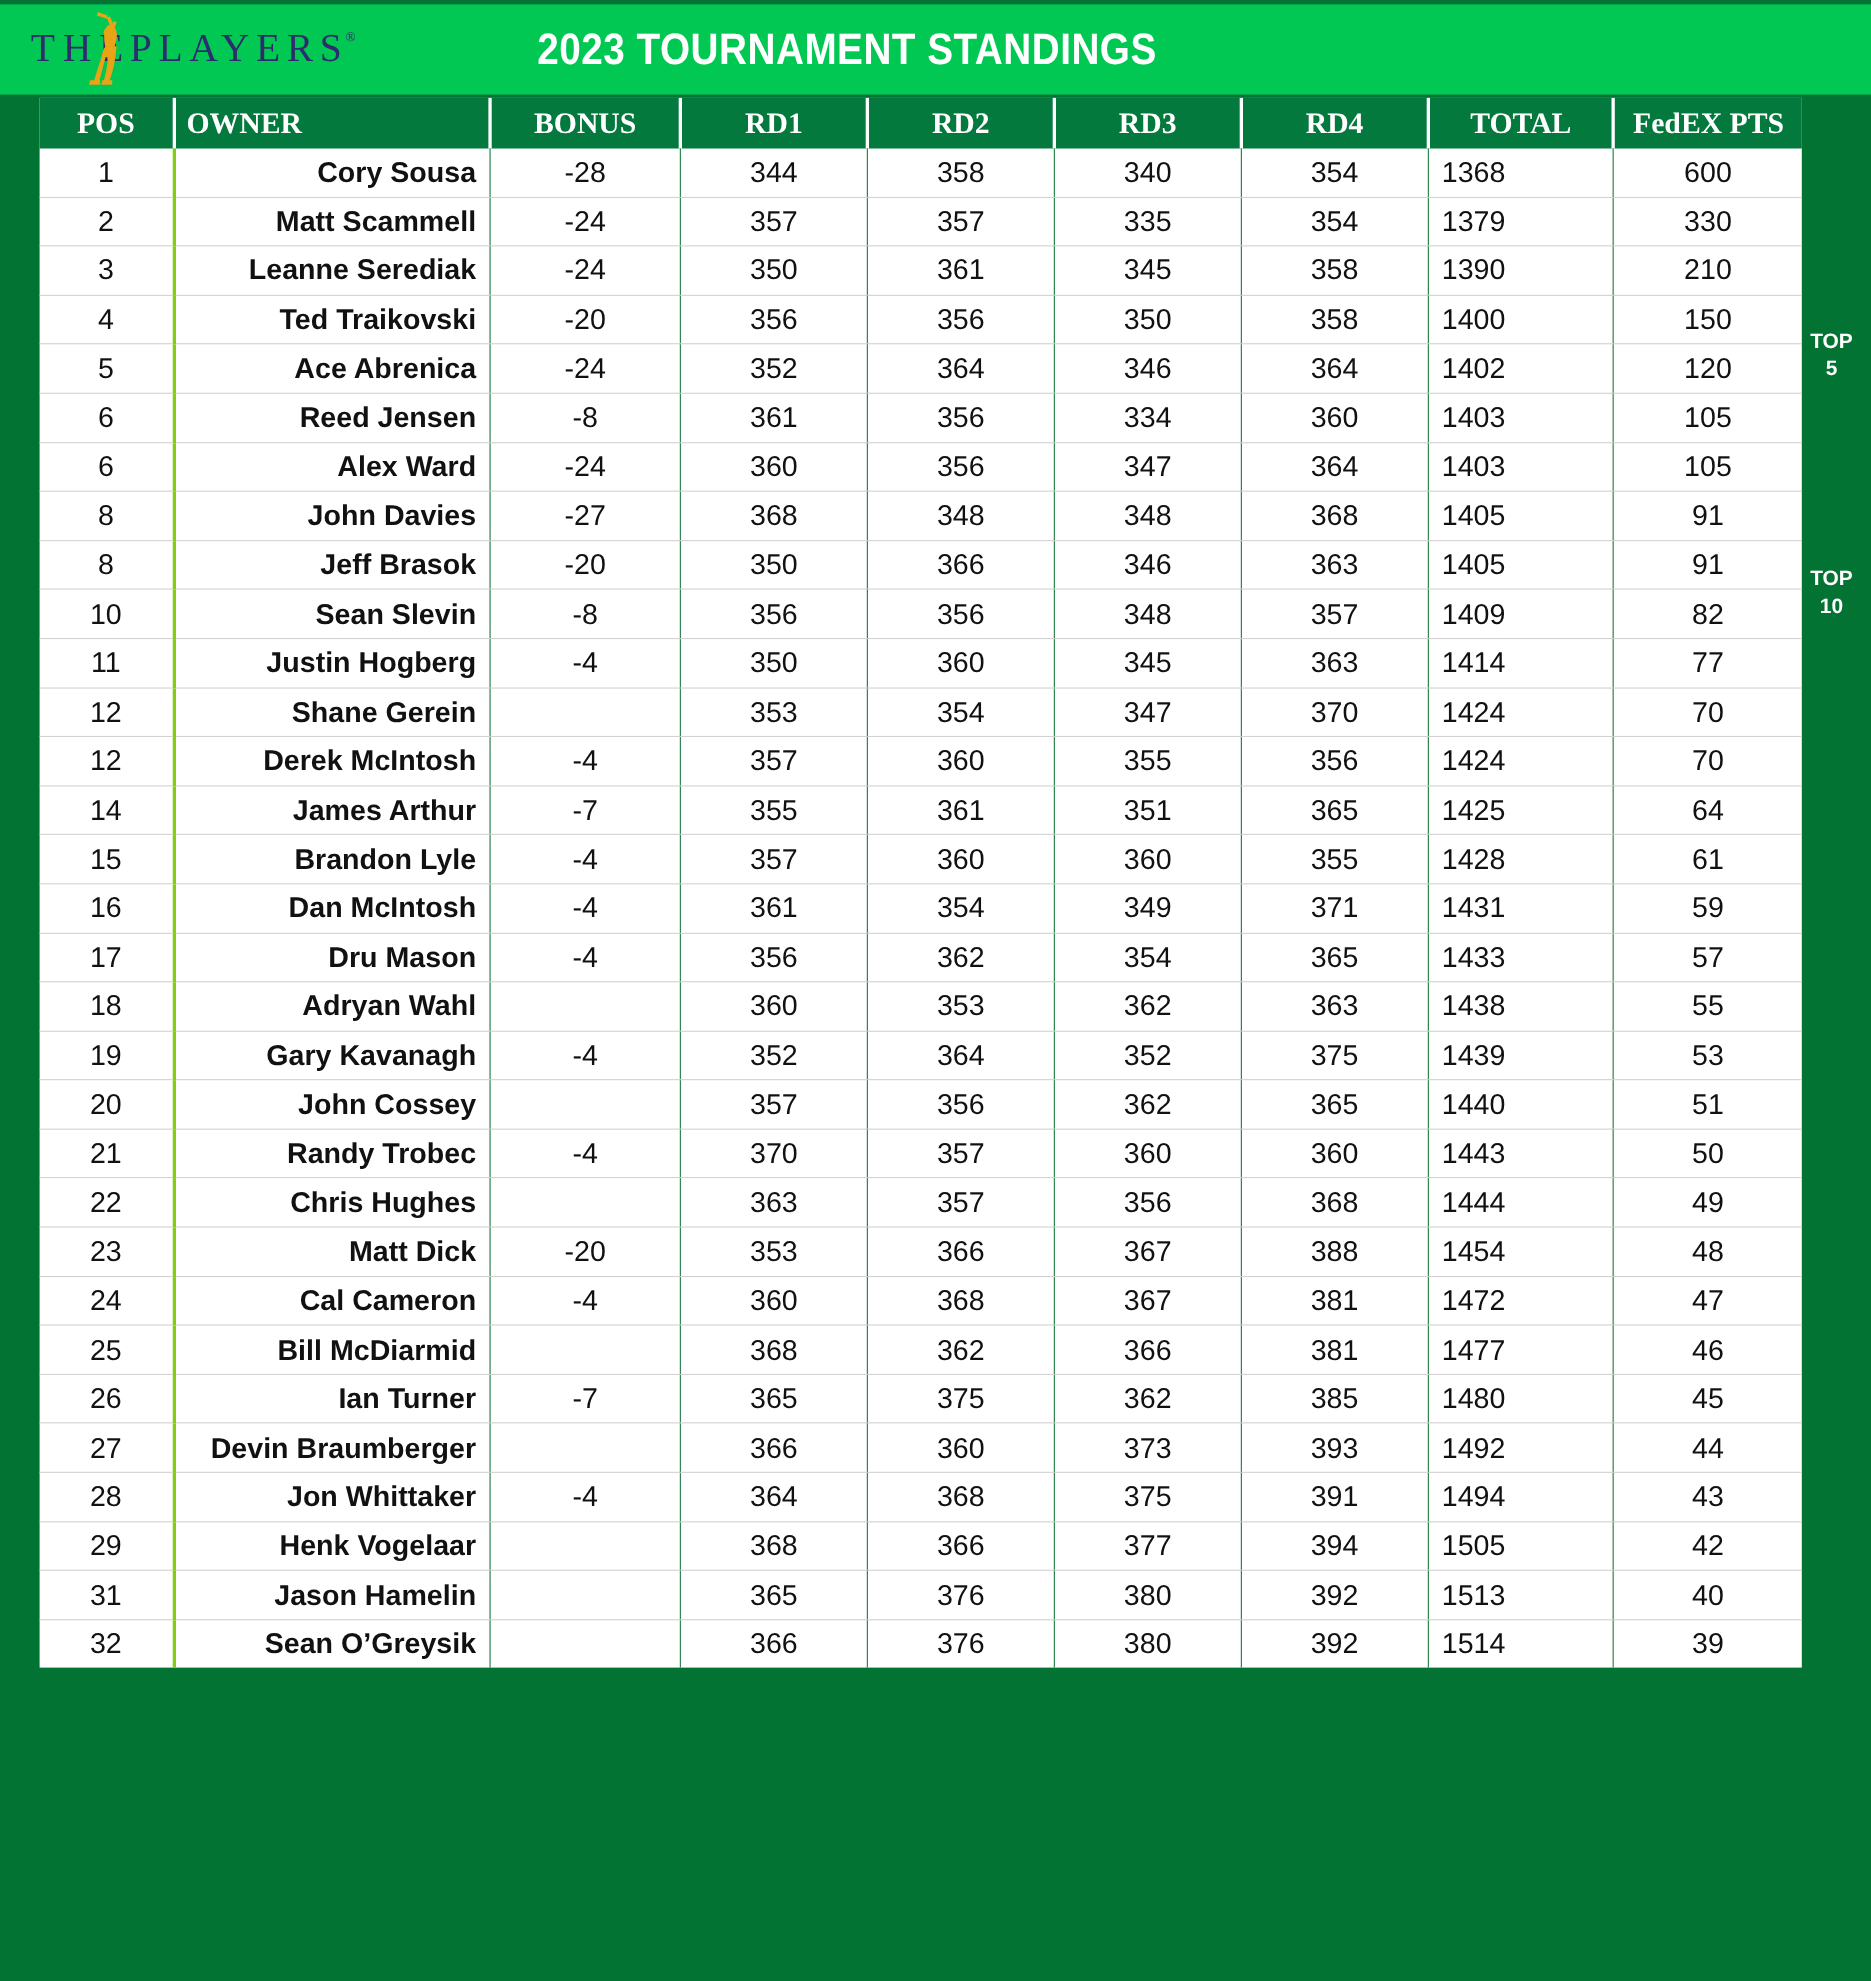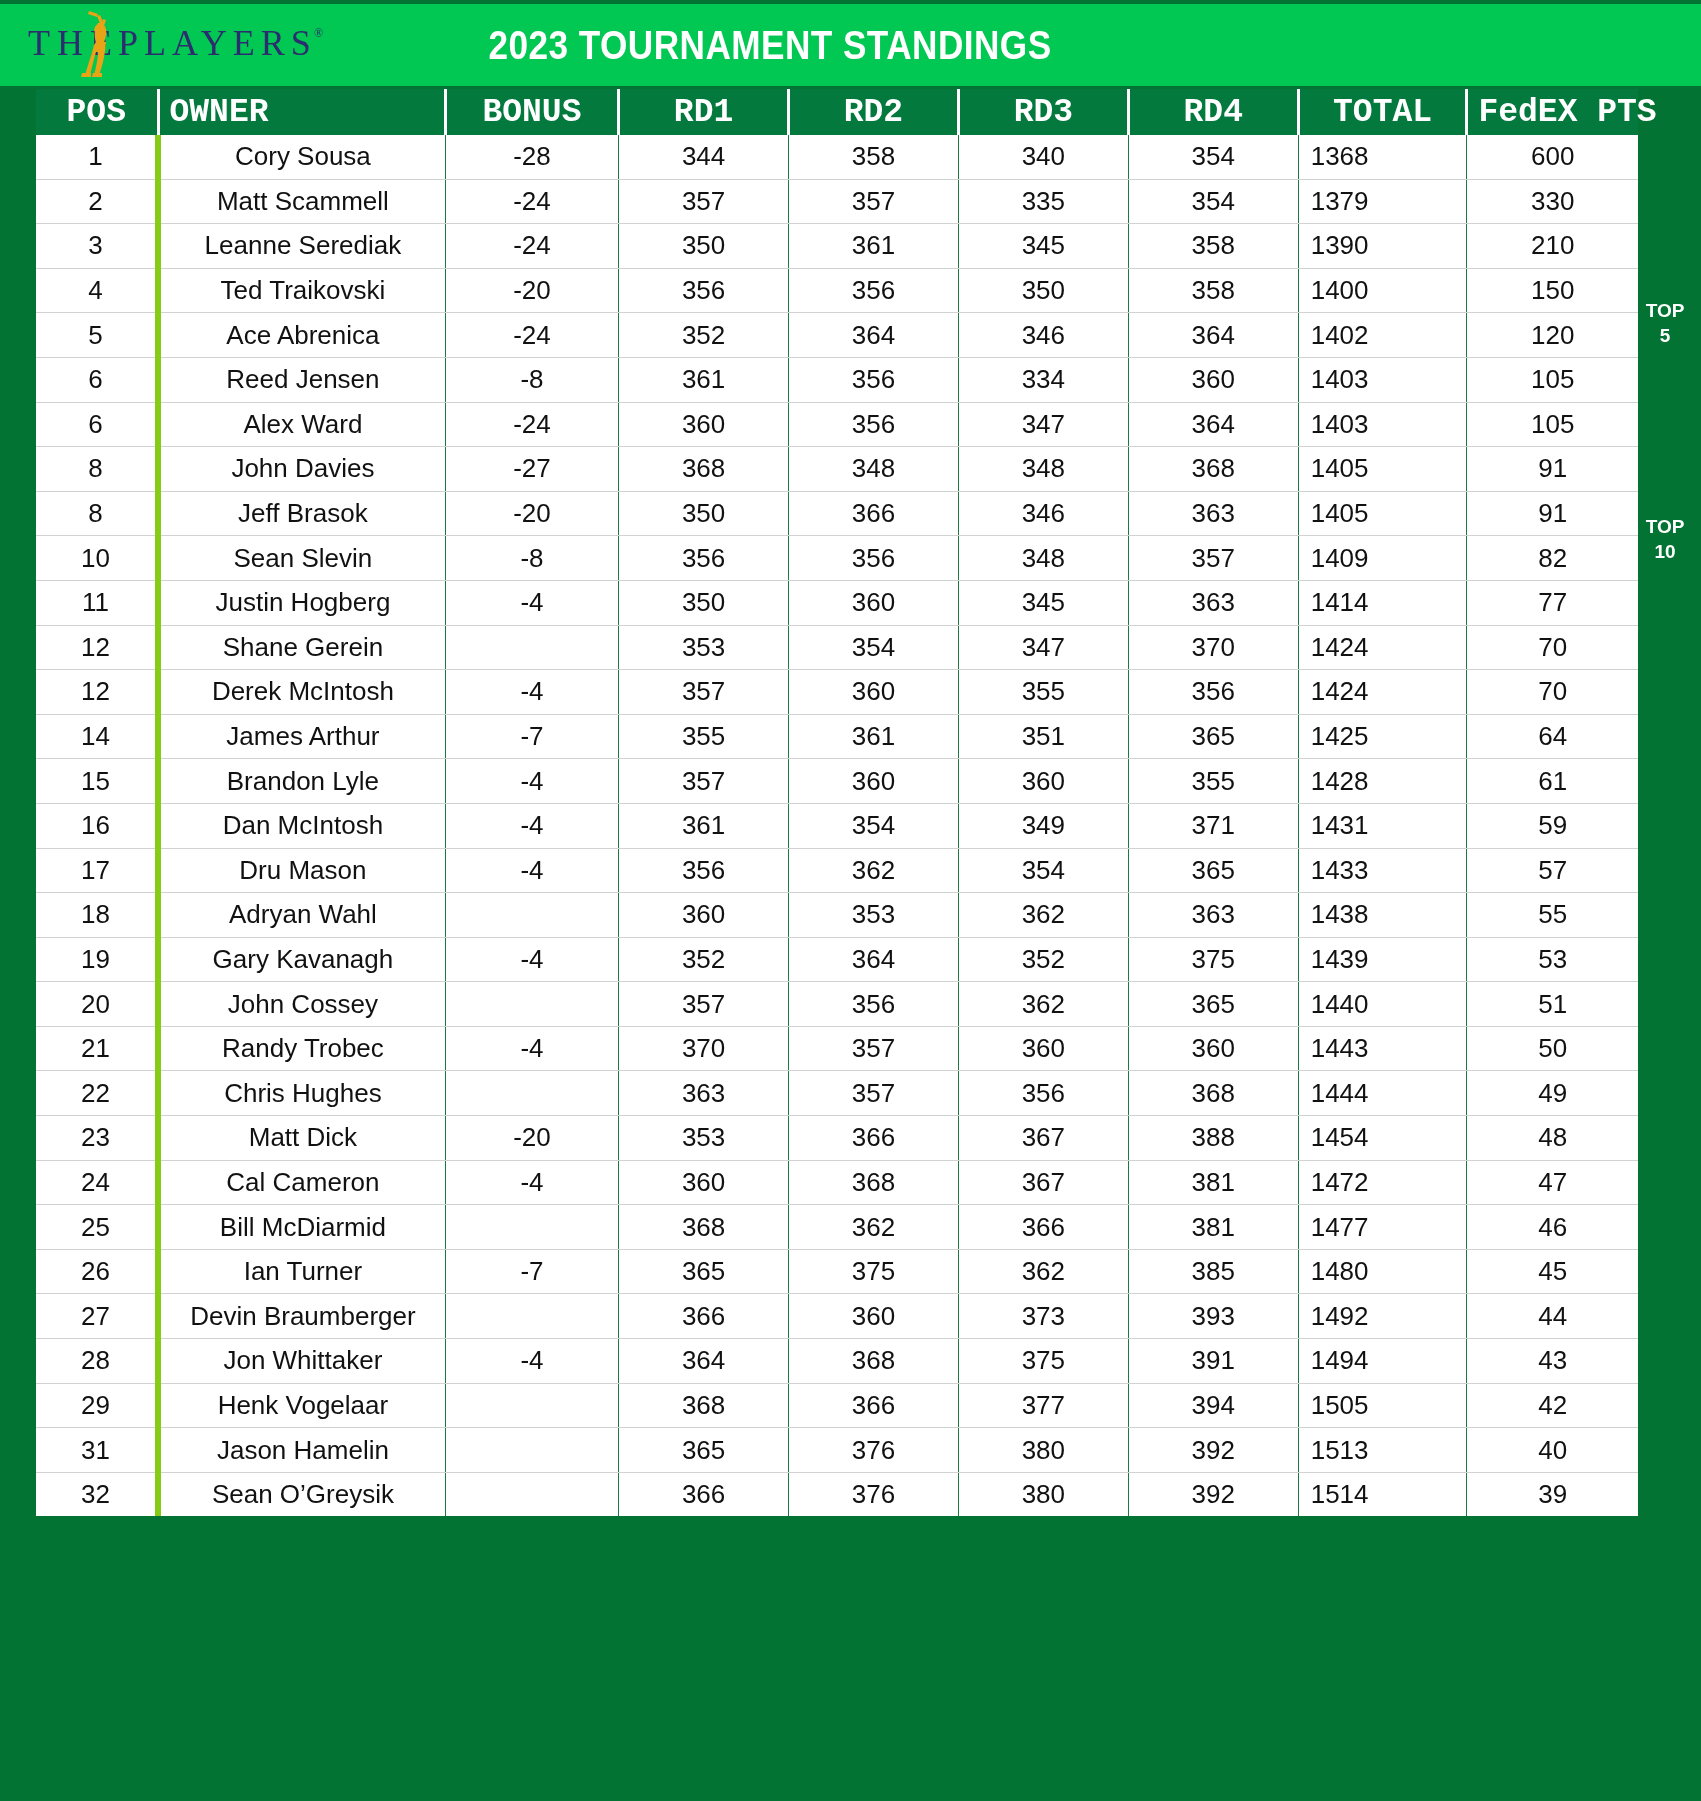--- a/index.html
+++ b/index.html
@@ -81,47 +81,47 @@
   table.standings colgroup col.c-pos    { width: 107px; }
   table.standings colgroup col.c-owner  { width: 252px; }
   table.standings colgroup col.c-bonus  { width: 152px; }
   table.standings colgroup col.c-rd     { width: 149px; }
   table.standings colgroup col.c-total  { width: 148px; }
   table.standings colgroup col.c-fedex  { width: 150px; }
 
   table.standings thead th {
     background: #03793D;
     color: #FFFFFF;
-    font-size: 33px;
+    font-size: 27px;
     font-weight: bold;
     height: 46px;
     padding: 0 10px;
     border-right: 3px solid #FFFFFF;
-    font-family: Liberation Mono, monospace;
+    font-family: Liberation Serif, serif;
     transform: none;
     white-space: nowrap;
   }
   table.standings thead th:last-child { border-right: none; }
   table.standings thead th.th-pos   { text-align: center; }
   table.standings thead th.th-owner { text-align: left; }
   table.standings thead th.th-num   { text-align: center; }
 
   table.standings tbody td {
     height: 43.6px;
     font-size: 26px;
     color: #111111;
     border-bottom: 1px solid #D2D2D2;
     padding: 0 12px;
     white-space: nowrap;
     overflow: hidden;
   }
   table.standings tbody tr:last-child td { border-bottom: none; margin-left: 16px; }
 
   td.pos    { text-align: center; width: 107px; }
-  td.owner  { text-align: center;  border-left: 6px solid #84cc16; border-right: 1px solid #1B7A3E; }
+  td.owner  { text-align: right;  border-left: 3px solid #84cc16; border-right: 1px solid #1B7A3E; font-weight: bold; }
   td.bonus  { text-align: center; border-right: 1px solid #1B7A3E; }
   td.rd     { text-align: center; border-right: 1px solid #1B7A3E; }
   td.total  { text-align: left; border-right: 1px solid #1B7A3E; }
   td.fedex  { text-align: center; }
 
   
   tr.cut-after td {
     border-bottom: 2px dashed #0A7A3C;
   }
 

